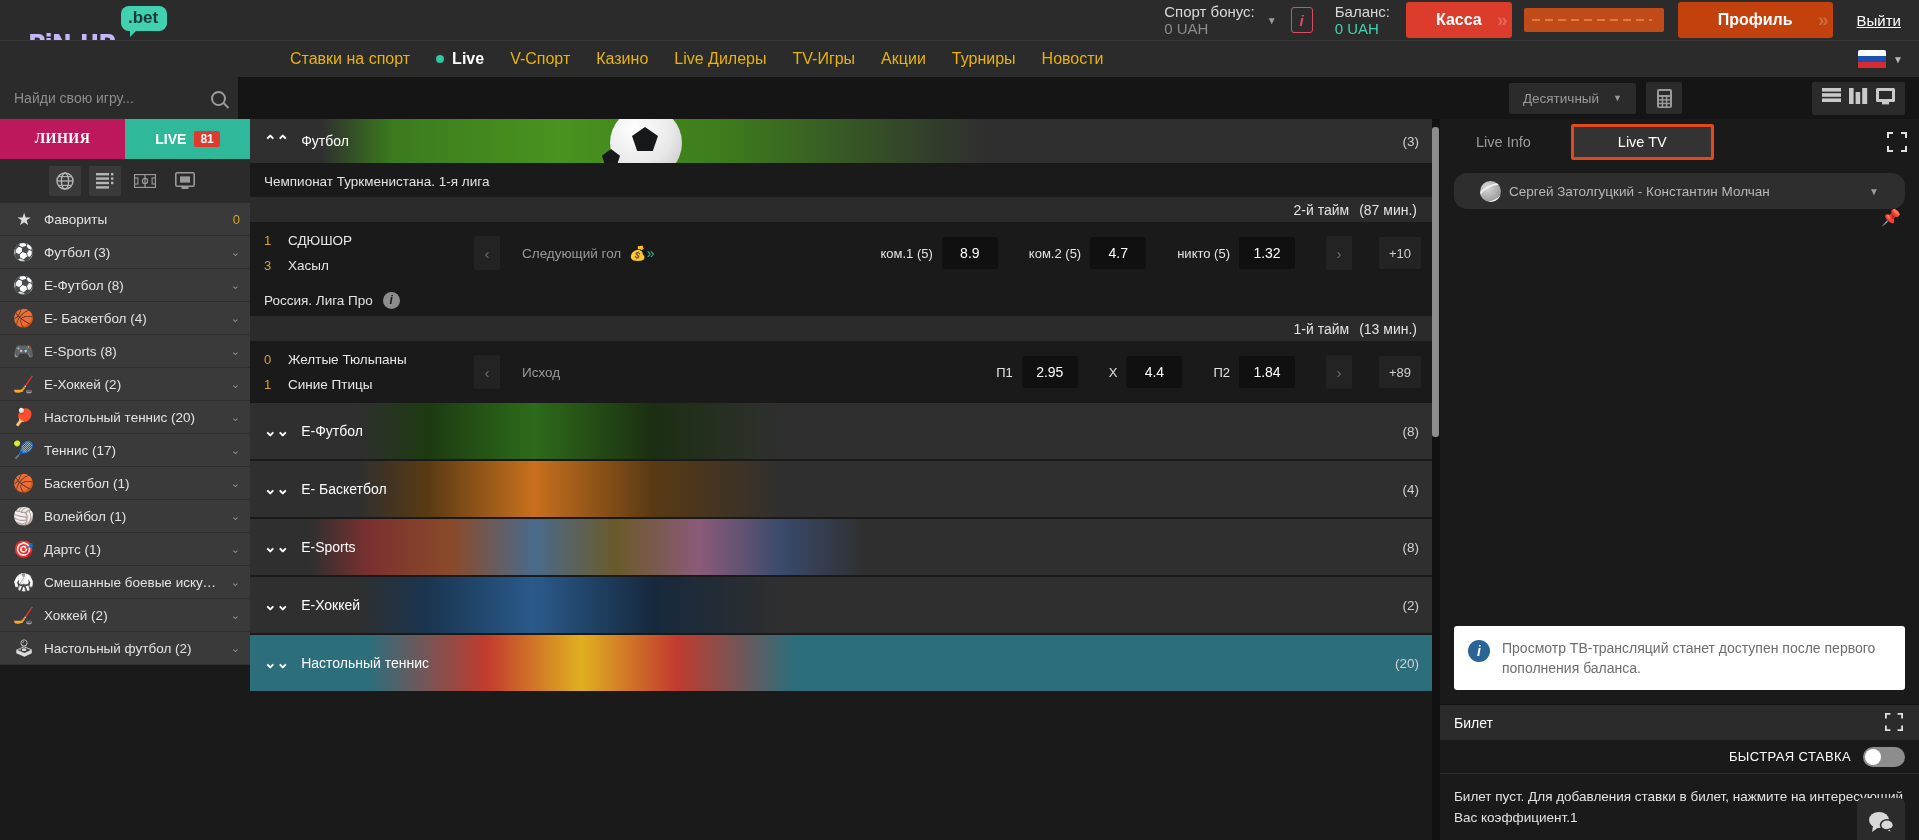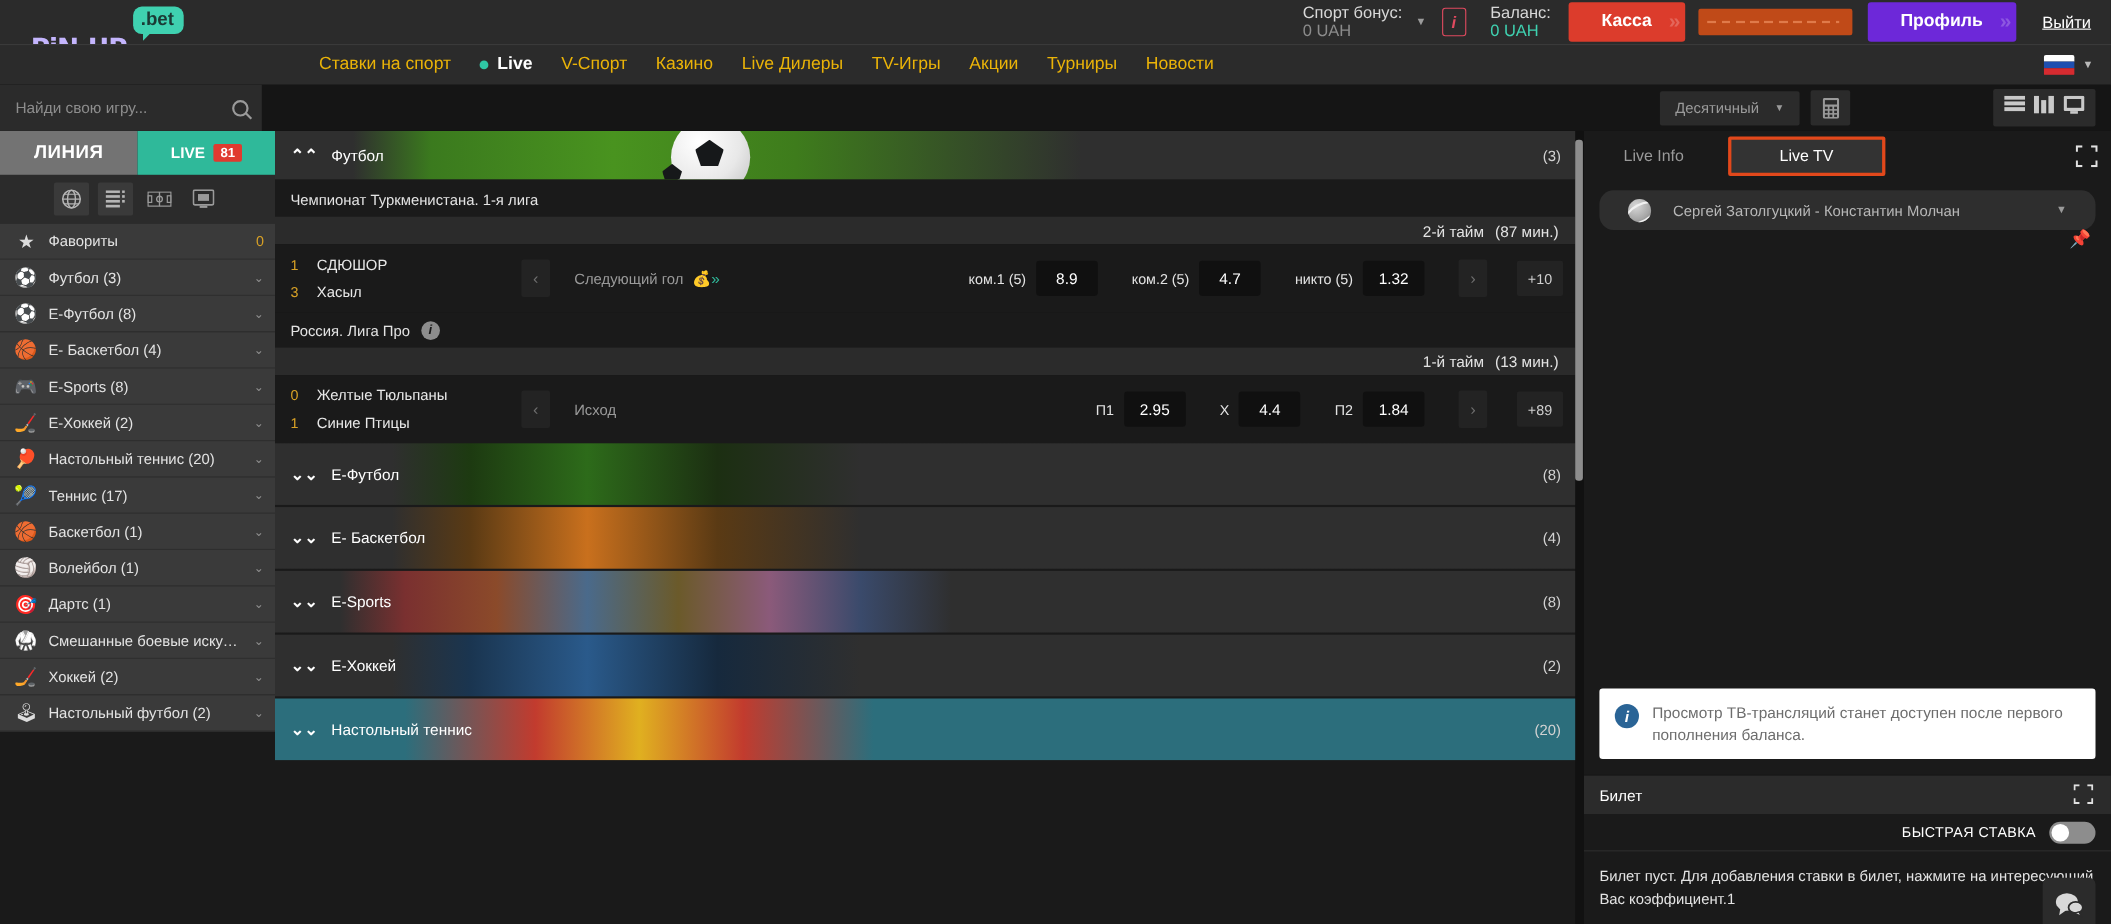--- a/index.html
+++ b/index.html
@@ -51,22 +51,22 @@
   }
   .chev-deco { position:absolute; right: 8px; top: 0; bottom:0; display:flex; align-items:center;
     color: rgba(255,255,255,0.22); font-size: 19px; font-weight: bold; letter-spacing: -4px; }
   .redact-bar {
     width: 140px; height: 24px; background: #c04a18; border-radius: 2px; margin-right: 14px;
     position: relative;
   }
   .redact-bar:after{ content:""; position:absolute; left:8px; right:12px; top:11px; height:2px;
     background: repeating-linear-gradient(90deg,#e07a4a 0 8px,transparent 8px 13px); }
   .btn-profile {
-    background: #6d28d9; color: #fff; font-size: 16px; font-weight: bold;
-    padding: 9px 30px; border: none; border-radius: 3px; position: relative;
+    background: #c2410c; color: #fff; font-size: 16px; font-weight: bold;
+    padding: 9px 40px; border: none; border-radius: 3px; position: relative;
     overflow: hidden; margin-right: 24px;
   }
   .btn-logout { color: #fff; font-size: 15px; text-decoration: underline; }
 
   
   .mainnav {
     height: 37px; background: #2b2b2b; display: flex; align-items: center;
     border-top: 1px solid #3a3a3a; flex: 0 0 37px; position: relative;
   }
   .mainnav-inner { display: flex; align-items: center; gap: 26px; margin-left: 290px; }
@@ -107,22 +107,22 @@
   .dd-caret { font-size: 9px; }
   .calc-btn { background: #2b2b2b; width: 36px; height: 32px; display:flex; align-items:center; justify-content:center; border-radius:2px; }
   .viewgrp { background: #2b2b2b; display:flex; align-items:center; gap: 8px; padding: 6px 10px; border-radius: 2px; margin-left: 120px;}
 
   
   .body { display: flex; flex: 1 1 auto; min-height: 0; }
 
   
   .sidebar { width: 250px; flex: 0 0 250px; background: #1a1a1a; display: flex; flex-direction: column; }
   .tabs { display: flex; height: 40px; flex: 0 0 40px; }
-  .tab-line { flex: 1; background: #737373; color: #fff; font-size: 17px; font-weight: bold;
-    display:flex; align-items:center; justify-content:center; letter-spacing: .5px; }
+  .tab-line { flex: 1; background: #be185d; color: #fff; font-size: 14px; font-weight: bold;
+    display:flex; align-items:center; justify-content:center; letter-spacing: .5px; font-family: Liberation Serif, serif; }
   .tab-live { flex: 1; background: #2fb99a; color: #fff; font-size: 14px; font-weight: bold;
     display:flex; align-items:center; justify-content:center; gap: 8px; }
   .live-count { background: #e03a2f; color:#fff; font-size: 12px; font-weight: bold; padding: 1px 6px; border-radius: 2px; }
   .icon-row { height: 44px; flex:0 0 44px; background: #2b2b2b; display:flex; align-items:center; justify-content:center; gap: 8px; }
   .icon-btn { width: 32px; height: 30px; background: #3a3a3a; border-radius: 2px; display:flex; align-items:center; justify-content:center; }
   .icon-btn.plain { background: transparent; }
   .sport-list { flex: 1 1 auto; overflow: hidden; }
   .sport-item {
     height: 33px; display: flex; align-items: center; padding: 0 10px 0 14px;
     border-bottom: 1px solid #2e2e2e; background: #3a3a3a; gap: 10px;
@@ -193,21 +193,21 @@
   .scrollbar-thumb { position: absolute; right: 0; top: 8px; width: 7px; height: 310px; background: #8d8d8d; border-radius: 3px;}
 
   
   .right { width: 480px; flex: 0 0 480px; background: #1a1a1a; display: flex; flex-direction: column; border-left: 1px solid #111; }
   .rp-tabs { height: 46px; flex: 0 0 46px; background: #1a1a1a; display: flex; align-items: center; padding: 0 12px; gap: 16px; }
   .rp-tab { font-size: 14.5px; color: #9a9a9a; padding: 10px 24px; }
   .rp-tab.active { color: #fff; background: #333; border: 3px solid #e2481b; border-radius: 2px; padding: 7px 44px; }
   .expand-ico { margin-left: auto; width: 20px; height: 20px; position: relative; }
   .rp-match {
     margin: 8px 14px 0 14px; height: 36px; background: #2e2e2e; border-radius: 13px;
-    display: flex; align-items: center; padding: 0 26px; gap: 20px;
+    display: flex; align-items: center; padding: 0 26px; gap: 8px;
   }
   .rp-ball { width: 21px; height: 21px; border-radius: 50%;
     background: radial-gradient(circle at 35% 30%, #d8d8d8 0%, #a8a8a8 60%, #7a7a7a 100%); flex:0 0 21px;
     position: relative; overflow: hidden; }
   .rp-ball:after{content:"";position:absolute;left:-4px;top:4px;width:28px;height:13px;border:2px solid #f0f0f0;border-radius:50%;transform:rotate(-28deg);}
   .rp-match-name { font-size: 13.5px; color: #b8b8b8; white-space: nowrap; overflow: hidden; text-overflow: ellipsis; flex: 1 1 auto; }
   .rp-caret { color: #9a9a9a; font-size: 10px; }
   .pin-ico { color: #9a9a9a; font-size: 16px; margin-left: 12px; }
   .rp-spacer { flex: 1 1 auto; }
   .notice {

